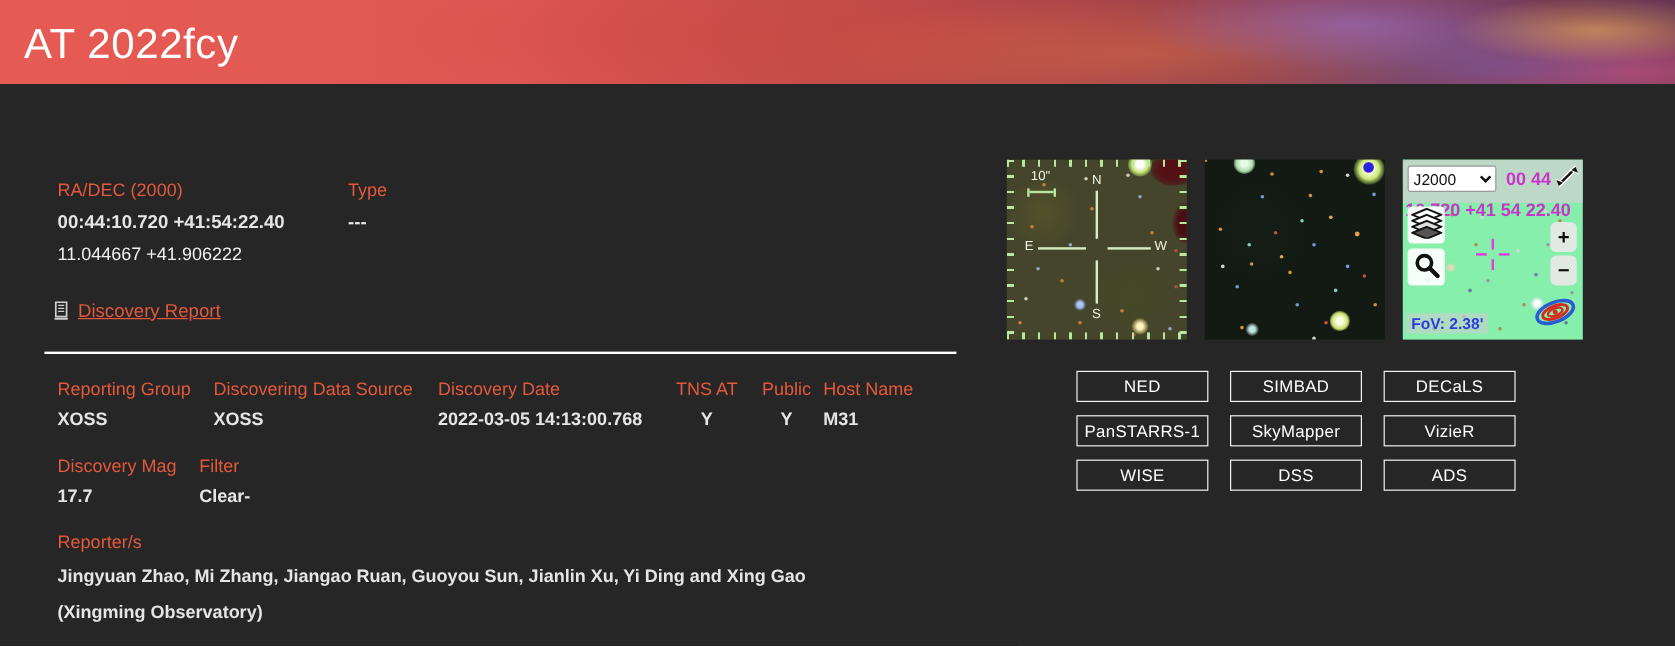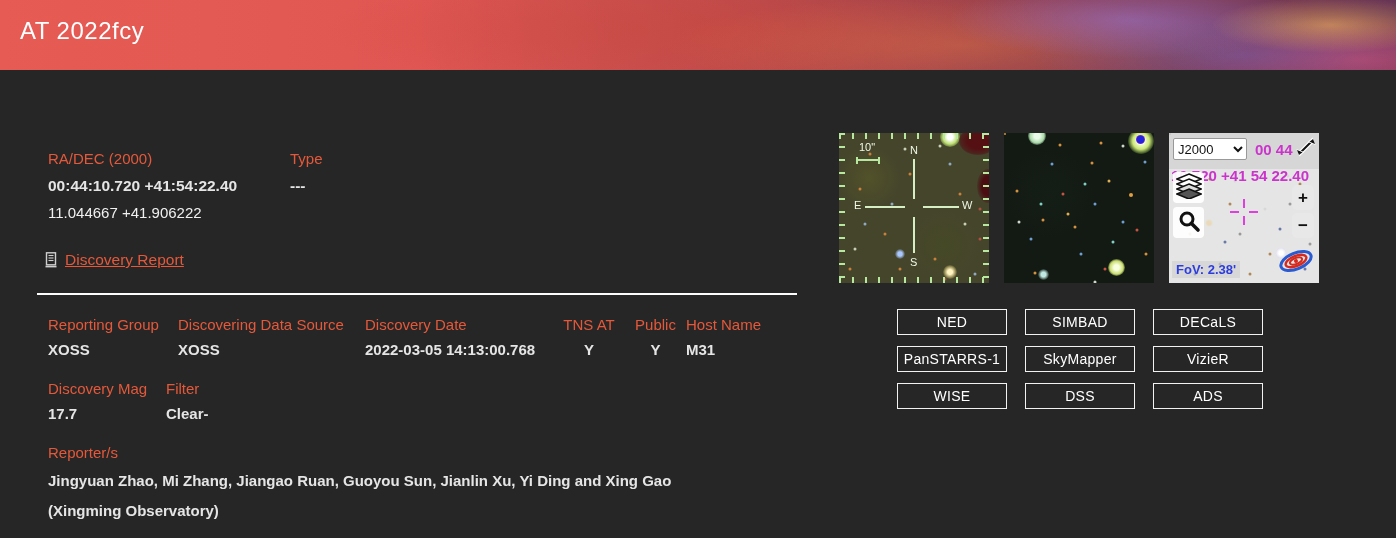--- a/index.html
+++ b/index.html
@@ -14,34 +14,34 @@
     position: absolute; left:0; top:0; width:1396px; height:70px;
     background:
       radial-gradient(ellipse 170px 40px at 1330px 25px, rgba(250,190,90,.55), transparent 70%),
       radial-gradient(ellipse 260px 55px at 1130px 20px, rgba(150,120,220,.55), transparent 70%),
       radial-gradient(ellipse 300px 60px at 1240px 55px, rgba(90,110,220,.35), transparent 70%),
       radial-gradient(ellipse 420px 70px at 960px 45px, rgba(235,130,70,.35), transparent 70%),
       radial-gradient(ellipse 250px 60px at 1360px 60px, rgba(230,80,110,.6), transparent 75%),
       radial-gradient(ellipse 500px 80px at 700px 30px, rgba(200,70,60,.45), transparent 75%),
       linear-gradient(90deg, #e65c54 0%, #e05652 30%, #c04c4c 52%, #97404c 72%, #663455 100%);
   }
-  .hdr h1 { color:#fff; font-size:24px; font-weight:400; padding:17px 0 0 20px; letter-spacing:.5px; }
+  .hdr h1 { color:#fff; font-size:35px; font-weight:400; padding:17px 0 0 20px; letter-spacing:.5px; }
 
   
   .main { position:absolute; left:37px; top:70px; width:760px; height:468px; color:#fff; }
   .lbl { color:#e4593b; font-size:15px; font-weight:400; }
   .val { color:#e5e5e5; font-size:15px; font-weight:700; }
 
   .coords-block { position:absolute; left:11px; top:80px; width:740px; }
   .coords-grid { display:grid; grid-template-columns:242px 57px auto; }
   .coords-vals { display:grid; grid-template-columns:242px auto; margin-top:10px; }
   .coords-vals .val { font-size:15.5px; }
   .radec-dec { margin-top:9px; font-size:15px; color:#f0f0f0; font-weight:400; }
 
-  .report-row { position:absolute; left:8px; top:181px; display:flex; align-items:center; gap:7px; }
+  .report-row { position:absolute; left:8px; top:181px; display:flex; gap:7px; }
   .report-row a { color:#e4593b; font-size:15.5px; text-decoration:underline; }
   .doc-icon svg { display:block; }
 
   .divider { position:absolute; left:0; top:223px; width:760px; height:0; border-top:2px solid #fdfdfd; }
 
   .details-1 { position:absolute; left:11px; top:246px; width:749px;
                display:grid; grid-template-columns:130px 187px 188px 72px 61px auto; }
   .details-1 .cell .val { display:block; margin-top:7px; }
   .cell.ctr { text-align:center; }
   .details-2 { position:absolute; left:11px; top:310px; display:grid; grid-template-columns:118px auto; }
@@ -52,21 +52,21 @@
 
   
   .thumb { position:absolute; top:133px; width:150px; height:150px; overflow:hidden; }
   .t1 { left:839px; background:
         radial-gradient(circle 45px at 20% 30%, rgba(90,90,40,.6), transparent 70%),
         radial-gradient(circle 50px at 70% 75%, rgba(70,75,35,.7), transparent 70%),
         #45452c; }
   .t2 { left:1004px; background:
         radial-gradient(circle 60px at 30% 40%, rgba(20,30,22,.9), transparent 75%),
         #131a14; }
-  .t3 { left:1169px; background:#e5e5e5; }
+  .t3 { left:1169px; background:#86efac; }
 
   .dots { position:absolute; left:0; top:0; width:2px; height:2px; border-radius:50%; }
   .d1a { background:#c8803a; box-shadow: 20px 55px 0 .5px #c8803a, 45px 100px 0 .5px #c8803a,
         70px 40px 0 .5px #c8803a, 10px 135px 0 .5px #c8803a, 95px 125px 0 .5px #c8803a,
         120px 60px 0 .5px #c8803a, 30px 20px 0 .5px #c8803a, 140px 105px 0 .5px #b05040,
         60px 135px 0 .5px #c8803a, 52px 70px 0 .5px #90a8c0, 110px 30px 0 .5px #90a8c0,
         135px 140px 0 .5px #90a8c0, 25px 90px 0 .5px #90a8c0, 100px 12px 0 .5px #c8d0b8,
         65px 15px 0 .5px #c8d0b8, 15px 115px 0 .5px #c8d0b8, 125px 90px 0 .5px #c8d0b8,
         105px 145px 0 .5px #b05040, 140px 75px 0 .5px #b05040; }
   .d2a { background:#d4923f; box-shadow: 12px 57px 0 .5px #d4923f, 38px 86px 0 .5px #d4923f,

